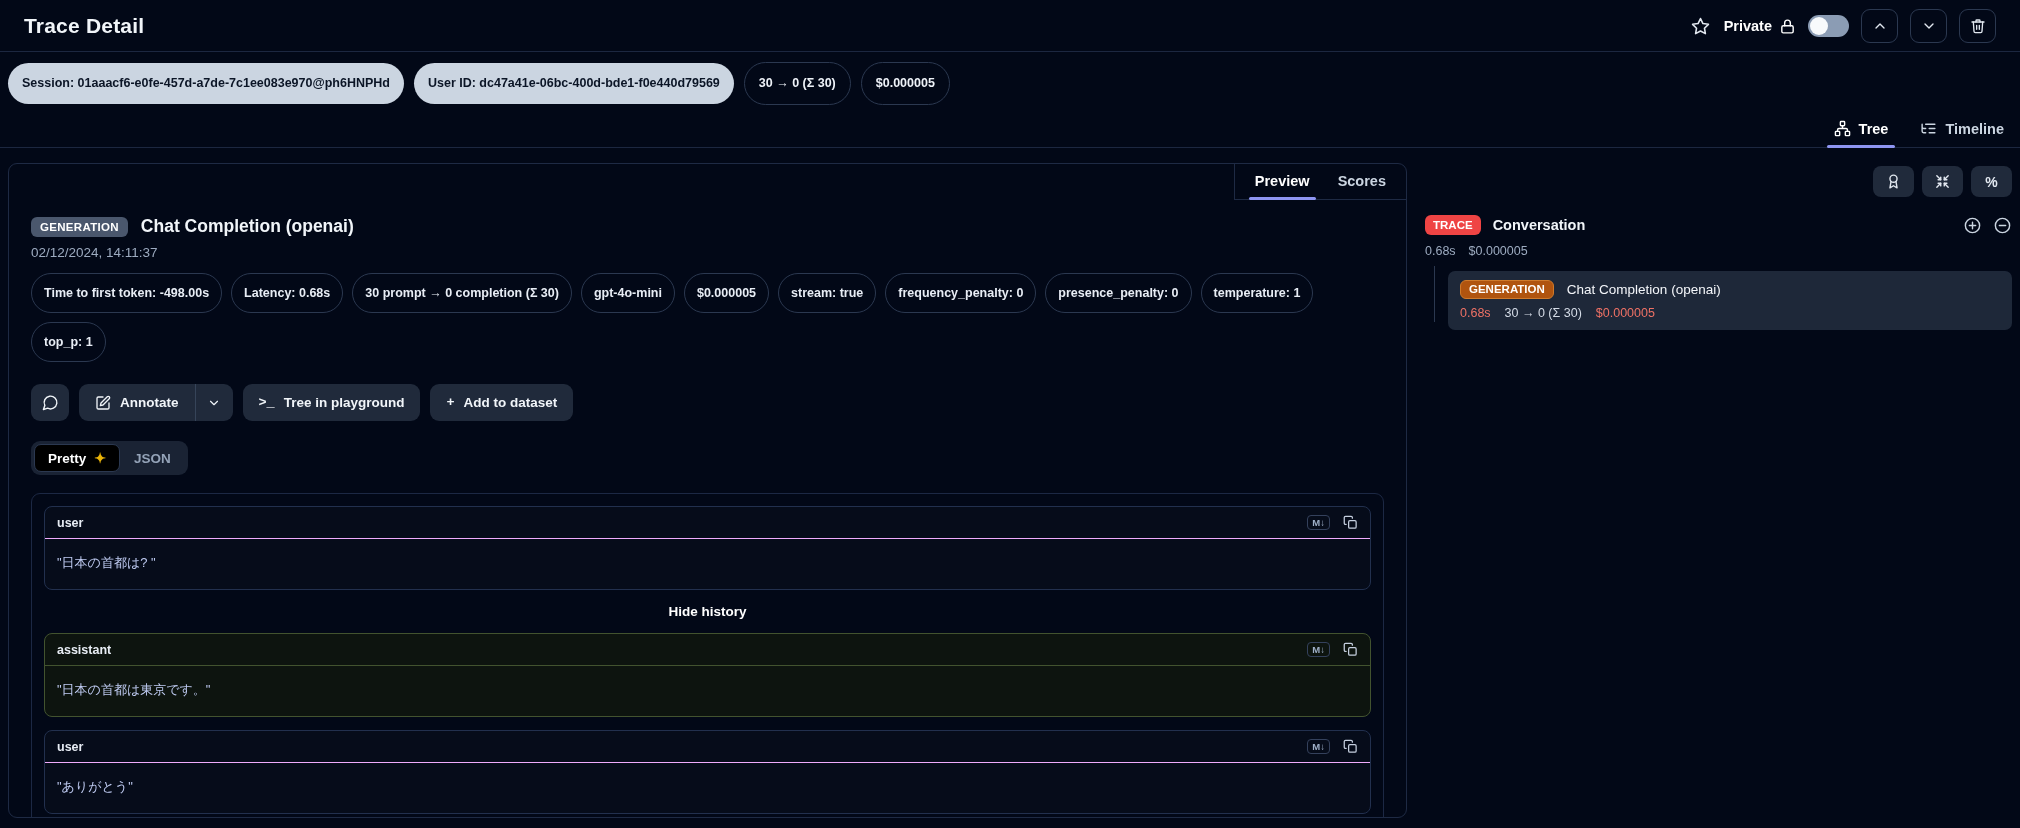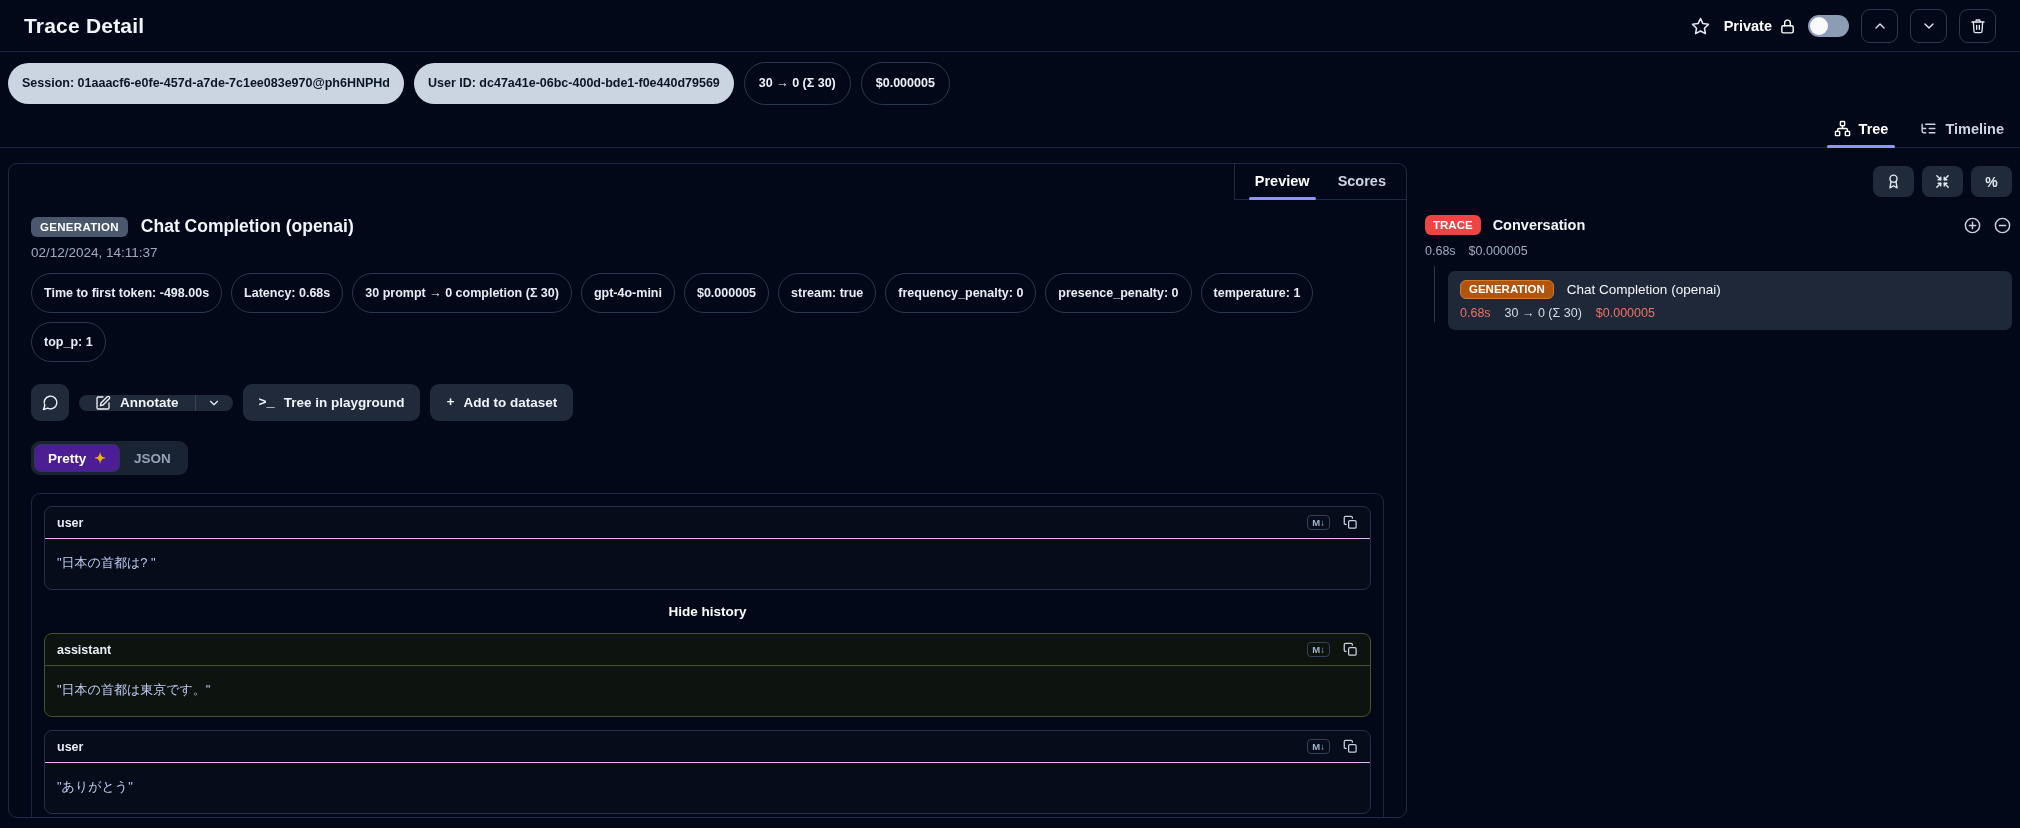--- a/index.html
+++ b/index.html
@@ -58,34 +58,34 @@
   .card-body { padding:12px 22px 0; flex:1; min-height:0; overflow:hidden; }
 
   .obs-header { display:flex; align-items:center; gap:13px; margin-top:4px; }
   .type-badge { background:#4a576d; color:#fff; font-size:11.5px; font-weight:bold; padding:4px 9px; border-radius:6px; letter-spacing:.3px; }
   .obs-title { font-size:17.5px; font-weight:bold; margin:0; }
   .timestamp { color:#9dabc0; font-size:13.5px; margin-top:8px; }
 
   .metric-badges { display:flex; flex-wrap:wrap; gap:9px; margin-top:13px; }
   .metric-pill { border:1px solid #2b3850; border-radius:999px; padding:12px 12px; font-size:12.5px; font-weight:bold; color:#e8edf5; }
 
-  .actions-row { display:flex; gap:10px; margin-top:22px; align-items:center; }
+  .actions-row { display:flex; gap:10px; margin-top:22px; }
   .btn { background:#202a3b; border:none; border-radius:9px; color:#f1f5f9; font-size:13.5px; font-weight:bold;
          display:flex; align-items:center; gap:9px; padding:0 16px; height:37px; cursor:pointer; }
   .btn.icon-only { width:38px; padding:0; justify-content:center; }
   .btn-split { display:flex; align-items:stretch; background:#202a3b; border-radius:9px; overflow:hidden; }
   .btn-split .main { display:flex; align-items:center; gap:9px; padding:0 16px; font-size:13.5px; font-weight:bold; cursor:pointer; }
   .btn-split .sep { width:1px; background:#364459; margin:0; }
   .btn-split .chev { width:37px; display:flex; align-items:center; justify-content:center; cursor:pointer; }
   .glyph { font-family:"Liberation Mono","DejaVu Sans Mono",monospace; font-weight:bold; }
 
   .format-toggle { margin-top:20px; display:inline-flex; background:#1a2334; border-radius:9px; padding:3px; }
   .fmt-seg { font-size:13.5px; font-weight:bold; padding:5px 13px; border-radius:7px; color:#94a3b8;
              display:flex; gap:8px; align-items:center; background:none; border:1px solid transparent; cursor:pointer; }
-  .fmt-seg.active { background:#4c1d95; color:#fff; border:1px solid #2b3850;gap:8px; }
+  .fmt-seg.active { background:#000000; color:#fff; border:1px solid #2b3850;gap:8px; }
   .sparkle { color:#eab308; font-size:14px; }
 
   .messages-wrap { margin-top:18px; border:1px solid #1c2844; border-radius:9px; padding:12px; }
   .msg-box { border:1px solid #22304e; border-radius:8px; background:#060c1a; }
   .msg-box.assistant { background:#0d140f; border-color:#42532f; }
   .msg-head { display:flex; align-items:flex-end; padding:8px 12px; border-bottom:1px solid #f0abfc; }
   .msg-box.assistant .msg-head { border-bottom-color:#42532f; }
   .msg-role { font-size:12.5px; font-weight:bold; color:#e7ecf4; }
   .msg-icons { margin-left:auto; display:flex; gap:13px; align-items:center; }
   .md-chip { border:1px solid #34415c; border-radius:4px; font-size:9.5px; font-weight:bold; color:#9fb0c8;

